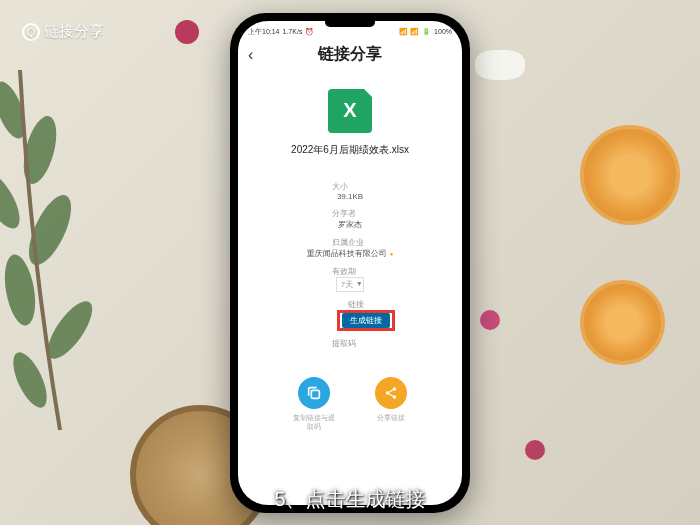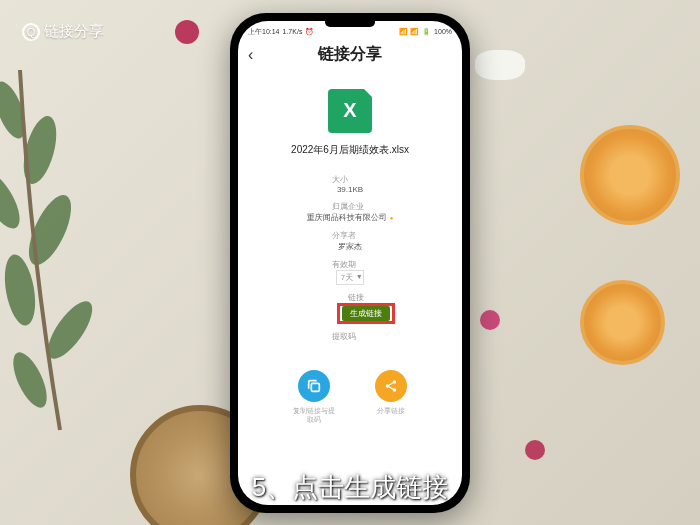--- a/index.html
+++ b/index.html
@@ -55,46 +55,46 @@
   .nav-title { font-size: 16px; font-weight: 600; color: #222; }
 
   
   .content { padding: 20px 18px 0; }
   .file-icon-wrap { display: flex; justify-content: center; margin-bottom: 10px; }
   .file-icon { width: 44px; height: 44px; background: #1fa463; border-radius: 4px;
     display: flex; align-items: center; justify-content: center; position: relative; }
   .file-icon::before { content: ""; position: absolute; top: 0; right: 0;
     border-style: solid; border-width: 0 8px 8px 0; border-color: transparent #fff transparent transparent; }
   .file-icon-x { color: #fff; font-size: 20px; font-weight: bold; }
-  .file-name { text-align: center; font-size: 10px; color: #222; margin-bottom: 17px; }
+  .file-name { text-align: center; font-size: 10px; color: #222; margin-bottom: 24px; }
 
   .meta-row { display: flex; font-size: 8px; color: #999; margin-bottom: 7px; align-items: center; flex-direction: column; }
   .meta-label { width: 36px; flex-shrink: 0; }
   .meta-value { color: #555; }
   .meta-value.badge::after { content: "●"; color: #f5a623; margin-left: 3px; font-size: 6px; }
   .dropdown { border: 1px solid #ddd; padding: 1px 10px 1px 4px; position: relative; font-size: 8px; }
   .dropdown::after { content: "▾"; position: absolute; right: 2px; color: #888; }
 
   .gen-link-wrap { display: flex; align-items: center; margin-left: 32px; }
-  .gen-link-btn { background: #4d7c0f; color: #fff; font-size: 8px;
+  .gen-link-btn { background: #0369a1; color: #fff; font-size: 8px;
     padding: 3px 8px; border-radius: 2px; }
   .highlight-box { border: 3px solid #e53935; padding: 2px; display: inline-block; }
 
   
   .actions { display: flex; justify-content: center; gap: 40px; margin-top: 28px; }
   .action { display: flex; flex-direction: column; align-items: center; gap: 4px; }
   .action-icon { width: 32px; height: 32px; border-radius: 50%;
     display: flex; align-items: center; justify-content: center; color: #fff; font-size: 14px; }
   .action-icon.blue { background: #2aa7e0; }
   .action-icon.orange { background: #f5a623; }
   .action-label { font-size: 7px; color: #aaa; text-align: center; line-height: 1.3; }
 
   
-  .caption { position: absolute; bottom: 20px; left: 50%; transform: translateX(-50%);
-    color: #fff; font-size: 26px; text-shadow: 0 0 4px rgba(0,0,0,0.8), 1px 1px 2px rgba(0,0,0,0.9);
+  .caption { position: absolute; bottom: 12px; left: 50%; transform: translateX(-50%);
+    color: #fff; font-size: 20px; text-shadow: 0 0 4px rgba(0,0,0,0.8), 1px 1px 2px rgba(0,0,0,0.9);
     white-space: nowrap; font-weight: 400; }
 </style>
 </head>
 <body>
 
 <div class="bg-deco leaves-left">
   <svg viewBox="0 0 200 400">
       <g fill="#5a7a4a" opacity="0.85">
     <ellipse cx="40" cy="60" rx="12" ry="30" transform="rotate(-20 40 60)"></ellipse>
     <ellipse cx="70" cy="100" rx="14" ry="35" transform="rotate(15 70 100)"></ellipse>
@@ -149,26 +149,26 @@
           <span class="file-icon-x">X</span>
         </div>
       </div>
       <div class="file-name">2022年6月后期绩效表.xlsx</div>
 
       <div class="meta-row">
         <span class="meta-label">大小</span>
         <span class="meta-value">39.1KB</span>
       </div>
       <div class="meta-row">
+        <span class="meta-label">分享者</span>
+        <span class="meta-value">罗家杰</span>
+      </div>
+      <div class="meta-row">
         <span class="meta-label">归属企业</span>
         <span class="meta-value badge">重庆闻品科技有限公司</span>
-      </div>
-      <div class="meta-row">
-        <span class="meta-label">分享者</span>
-        <span class="meta-value">罗家杰</span>
       </div>
       <div class="meta-row">
         <span class="meta-label">有效期</span>
         <span class="dropdown">7天</span>
       </div>
       <div class="meta-row gen-link-wrap">
         <span class="meta-label">链接</span>
         <span class="highlight-box">
           <span class="gen-link-btn">生成链接</span>
         </span>

